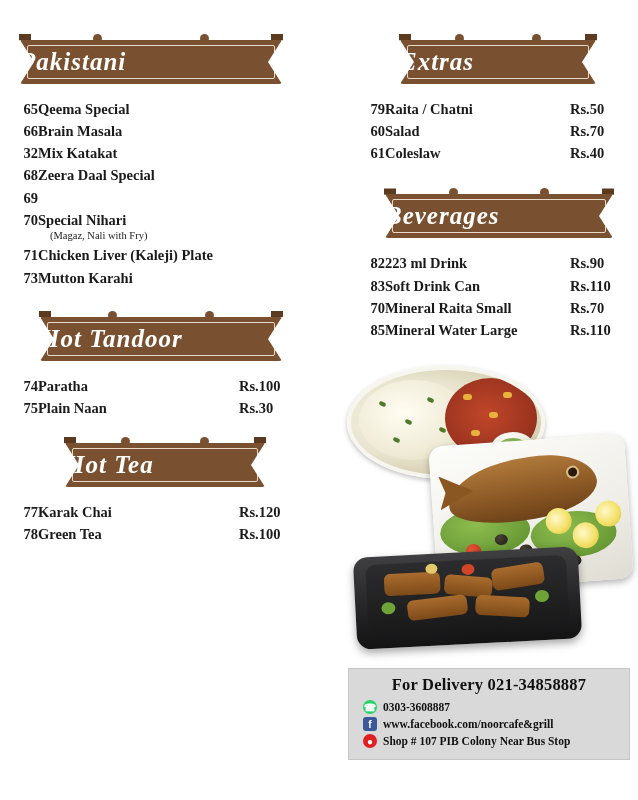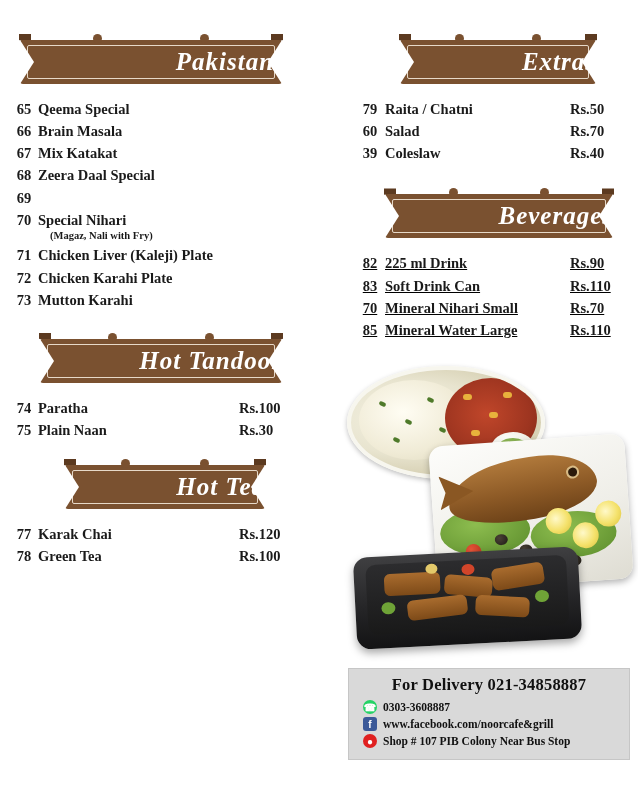--- a/index.html
+++ b/index.html
@@ -70,21 +70,21 @@
     background: #7a5130;
   }
   .banner .dot.l { left: 28%; }
   .banner .dot.r { right: 28%; }
 
   .banner .title {
     position: absolute;
     left: 0; right: 0; top: 6px;
     height: 36px;
     line-height: 44px;
-    text-align: right;
+    text-align: left;
     color: #ffffff;
     font-size: 25px;
     font-style: italic;
     font-weight: bold;
     letter-spacing: 1px;
     font-family: "Liberation Serif", serif;
   }
 
   
   .items {
@@ -95,34 +95,34 @@
     align-items: baseline;
     font-size: 14.5px;
     font-weight: bold;
     color: #1a1a1a;
     padding: 2px 0;
     line-height: 1.25;
   }
   .item .num {
     width: 28px;
     flex: 0 0 28px;
-    text-align: center;
+    text-align: right;
   }
   .item .name {
     flex: 1 1 auto;
   }
   .item .price {
     flex: 0 0 auto;
     text-align: left;
     min-width: 56px;
   }
   .item .sub {
     display: block;
     font-size: 10.5px;
-    font-weight: bold;
+    font-weight: normal;
     padding-left: 12px;
     line-height: 1.3;
   }
 
   
   .col-left {
     position: absolute;
     left: 10px;
     top: 34px;
     width: 285px;
@@ -134,21 +134,21 @@
     width: 285px;
   }
 
   .sec-pakistani .banner { width: 262px; margin-left: 10px; }
   .sec-hot-tandoor { margin-top: 22px; }
   .sec-hot-tandoor .banner { width: 242px; margin-left: 30px; }
   .sec-hot-tea { margin-top: 18px; }
   .sec-hot-tea .banner { width: 200px; margin-left: 55px; }
 
   .sec-extras .banner { width: 196px; margin-left: 55px; }
-  .sec-beverages { margin-top: 24px; text-decoration: underline; }
+  .sec-beverages { margin-top: 24px; }
   .sec-beverages .banner { width: 228px; margin-left: 40px; }
 
   .col-right .item .num { width: 30px; flex: 0 0 30px; }
   .col-right .items { padding-left: 10px; }
   .col-right .item .price { min-width: 60px; }
 
   
   .photo {
     position: absolute;
     left: 345px;
@@ -366,21 +366,21 @@
           <span class="num">65</span>
           <span class="name">Qeema Special</span>
           <span class="price"></span>
         </div>
         <div class="item">
           <span class="num">66</span>
           <span class="name">Brain Masala</span>
           <span class="price"></span>
         </div>
         <div class="item">
-          <span class="num">67</span>
+          <span class="num">32</span>
           <span class="name">Mix Katakat</span>
           <span class="price"></span>
         </div>
         <div class="item">
           <span class="num">68</span>
           <span class="name">Zeera Daal Special</span>
           <span class="price"></span>
         </div>
         <div class="item">
           <span class="num">69</span>
@@ -390,25 +390,20 @@
           <span class="num">70</span>
           <span class="name">
             <span>Special Nihari</span>
             <span class="sub">(Magaz, Nali with Fry)</span>
           </span>
           <span class="price"></span>
         </div>
         <div class="item">
           <span class="num">71</span>
           <span class="name">Chicken Liver (Kaleji) Plate</span>
-          <span class="price"></span>
-        </div>
-        <div class="item">
-          <span class="num">72</span>
-          <span class="name">Chicken Karahi Plate</span>
           <span class="price"></span>
         </div>
         <div class="item">
           <span class="num">73</span>
           <span class="name">Mutton Karahi</span>
           <span class="price"></span>
         </div>
       </div>
     </div>
 
@@ -488,21 +483,21 @@
           <span class="num">79</span>
           <span class="name">Raita / Chatni</span>
           <span class="price">Rs.50</span>
         </div>
         <div class="item">
           <span class="num">60</span>
           <span class="name">Salad</span>
           <span class="price">Rs.70</span>
         </div>
         <div class="item">
-          <span class="num">39</span>
+          <span class="num">61</span>
           <span class="name">Coleslaw</span>
           <span class="price">Rs.40</span>
         </div>
       </div>
     </div>
 
     <div class="section sec-beverages">
       <div class="banner">
         <div class="tip-l"></div>
         <div class="tip-r"></div>
@@ -511,31 +506,31 @@
         </div>
         <div class="notch-l"></div>
         <div class="notch-r"></div>
         <div class="dot l"></div>
         <div class="dot r"></div>
         <div class="title">Beverages</div>
       </div>
       <div class="items">
         <div class="item">
           <span class="num">82</span>
-          <span class="name">225 ml Drink</span>
+          <span class="name">223 ml Drink</span>
           <span class="price">Rs.90</span>
         </div>
         <div class="item">
           <span class="num">83</span>
           <span class="name">Soft Drink Can</span>
           <span class="price">Rs.110</span>
         </div>
         <div class="item">
           <span class="num">70</span>
-          <span class="name">Mineral Nihari Small</span>
+          <span class="name">Mineral Raita Small</span>
           <span class="price">Rs.70</span>
         </div>
         <div class="item">
           <span class="num">85</span>
           <span class="name">Mineral Water Large</span>
           <span class="price">Rs.110</span>
         </div>
       </div>
     </div>
 

